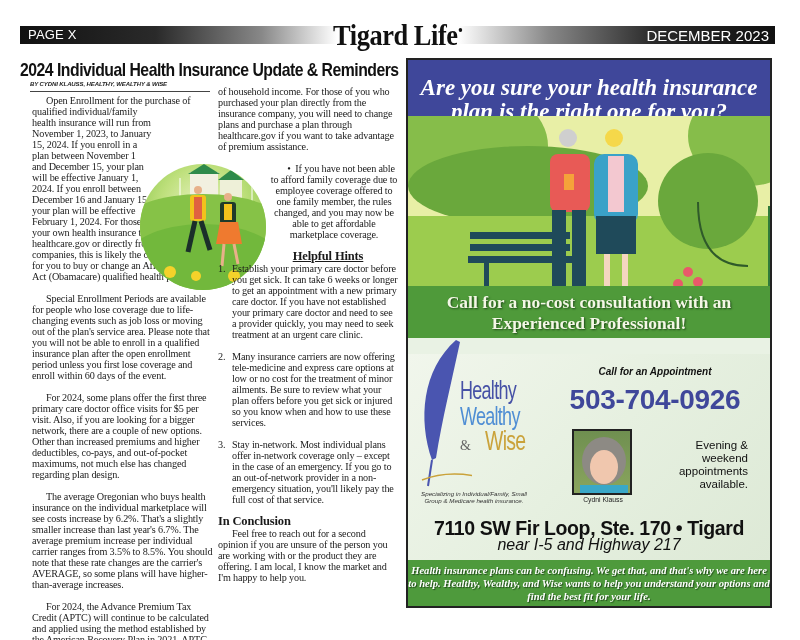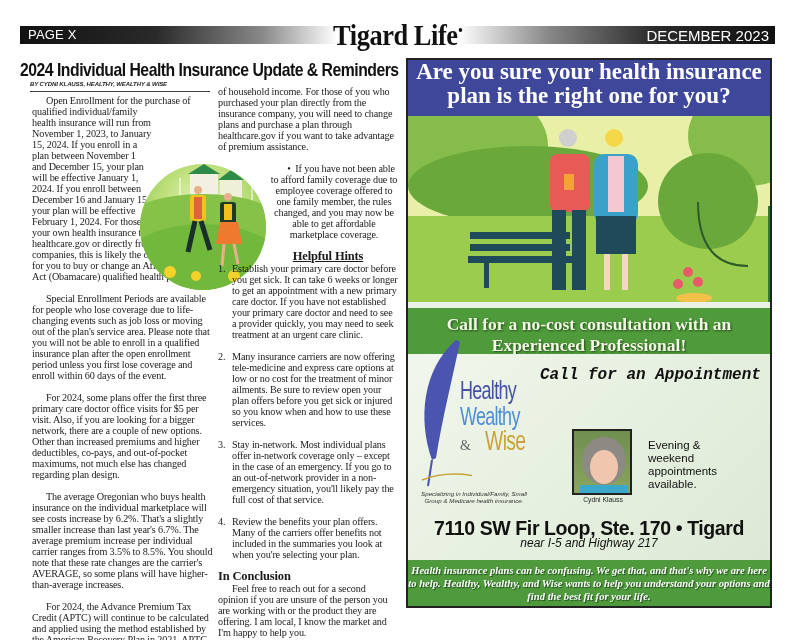--- a/index.html
+++ b/index.html
@@ -38,57 +38,57 @@
   .bullet-block { margin-left: 40px; padding-left: 12px; text-indent: -10px; margin-bottom: 22px; text-align: center; }
 
   .wrap-illustration { float: right; width: 118px; height: 118px; margin: 0 -62px 6px 6px; shape-outside: circle(50%); }
   .illustration { position: absolute; left: 140px; top: 164px; width: 126px; height: 126px; border-radius: 50%;
     overflow: hidden; background: radial-gradient(circle at 50% 35%, #e9f3c6 0%, #bfe07d 40%, #8cc84b 75%, #5ea838 100%); }
 
   
   .ad { position: absolute; left: 406px; top: 58px; width: 366px; height: 550px; border: 2px solid #222;
     overflow: hidden; background: #e9f2e4; }
   .ad-header { position: absolute; left: 0; top: 0; width: 100%; height: 56px; background: #3f479a; color: #fff;
-    text-align: center; font-family: "Liberation Serif", serif; font-weight: bold; font-size: 23px; line-height: 24px; padding-top: 0; }
+    text-align: center; font-family: "Liberation Serif", serif; font-weight: bold; font-size: 23px; line-height: 24px; padding-top: 16px; font-style: italic; }
   .ad-scene { position: absolute; left: 0; top: 56px; width: 100%; height: 186px; background: #b7d86a; overflow: hidden; }
-  .ad-cta { position: absolute; left: 0; top: 248px; width: 100%; height: 52px; background: #4f9a3a;
+  .ad-cta { position: absolute; left: 0; top: 226px; width: 100%; height: 52px; background: #4f9a3a;
     color: #f4f7e6; text-align: center; font-weight: bold; font-size: 17.5px; line-height: 21px; padding-top: 6px;
     text-shadow: 1px 1px 2px #1f4a18; }
   .ad-body { position: absolute; left: 0; top: 294px; width: 100%; height: 206px;
     background: linear-gradient(135deg, #f1f6ec 0%, #e6f0e0 50%, #dde9d6 100%); }
   .ad-footer { position: absolute; left: 0; top: 500px; width: 100%; height: 48px; background: #4e9a3c;
     color: #fff; text-align: center; font-style: italic; font-weight: bold; font-size: 10.6px; line-height: 13px; padding-top: 4px;
     text-shadow: 1px 1px 1px #214a1a; }
 
   .logo-healthy { position: absolute; left: 52px; top: 22px; font-family: "Liberation Sans", sans-serif; font-size: 25px;
     color: #4651a6; letter-spacing: -1px; transform: scaleX(0.72); transform-origin: left top; }
   .logo-wealthy { position: absolute; left: 52px; top: 48px; font-family: "Liberation Sans", sans-serif; font-size: 25px;
     color: #4f8ed4; letter-spacing: -1px; transform: scaleX(0.72); transform-origin: left top; }
   .logo-amp { position: absolute; left: 52px; top: 84px; font-size: 14px; color: #666; }
   .logo-wise { position: absolute; left: 77px; top: 72px; font-family: "Liberation Sans", sans-serif; font-size: 27px;
     color: #caa23a; letter-spacing: -1px; transform: scaleX(0.72); transform-origin: left top; }
   .logo-tagline { position: absolute; left: 6px; top: 136px; width: 120px; text-align: center; font-family: "Liberation Sans", sans-serif;
     font-style: italic; font-size: 6.2px; line-height: 7px; color: #333; }
 
-  .call-title { position: absolute; left: 132px; top: 12px; width: 230px; 
-    font-family: Liberation Mono, monospace; font-style: italic; font-weight: bold; font-size: 16px; color: #111; }
+  .call-title { position: absolute; left: 132px; top: 12px; width: 230px; text-align: center;
+    font-family: Liberation Sans, sans-serif; font-style: italic; font-weight: bold; font-size: 10px; color: #111; }
   .phone { position: absolute; left: 132px; top: 30px; width: 230px; text-align: center;
     font-family: "Liberation Sans", sans-serif; font-weight: bold; font-size: 28px; color: #3f479a; letter-spacing: -0.3px; }
   .agent-role { position: absolute; left: 132px; top: 62px; width: 230px; text-align: center;
     font-family: "Liberation Sans", sans-serif; font-size: 7.5px; color: #111; }
   .photo { position: absolute; left: 164px; top: 75px; width: 60px; height: 66px; border: 2px solid #222;
     background: linear-gradient(180deg, #6f8f50 0%, #8aa55e 100%); overflow: hidden; }
   .photo-name { position: absolute; left: 160px; top: 142px; width: 70px; text-align: center;
     font-family: "Liberation Sans", sans-serif; font-size: 6.8px; color: #222; }
-  .hours { position: absolute; left: 240px; top: 85px; width: 100px; text-align: left;
+  .hours { position: absolute; left: 240px; top: 85px; width: 100px; text-align: right;
     font-family: "Liberation Sans", sans-serif; font-size: 11.5px; line-height: 13px; color: #111; }
   .address { position: absolute; left: 0; top: 163px; width: 100%; text-align: center;
     font-family: "Liberation Sans", sans-serif; font-weight: bold; font-size: 19.5px; color: #111; letter-spacing: -0.4px; }
   .directions { position: absolute; left: 0; top: 182px; width: 100%; text-align: center;
-    font-family: "Liberation Sans", sans-serif; font-style: italic; font-size: 12px; color: #111; }
+    font-family: "Liberation Sans", sans-serif; font-style: italic; font-size: 16px; color: #111; }
 </style>
 </head>
 <body>
 
 <div class="masthead">
   <span class="page-no">PAGE X</span>
   <div class="brand"><span>Tigard Life</span><span class="brand-dot"></span></div>
   <span class="issue-date">DECEMBER 2023</span>
 </div>
 
@@ -129,23 +129,22 @@
     <circle cx="56" cy="112" r="5" fill="#f5d22a"></circle>
     <circle cx="94" cy="112" r="6" fill="#f5d22a"></circle>
   </svg>
 </div>
 
 <div class="col col2">
   <p class="noindent">of household income.  For those of you who purchased your plan directly from the insurance company, you will need to change plans and purchase a plan through healthcare.gov if you want to take advantage of premium assistance.</p>
   <p class="bullet-block">•&nbsp;&nbsp;<span>If you have not been able to afford family coverage due to employee coverage offered to one family member, the rules changed, and you may now be able to get affordable marketplace coverage.</span></p>
   <h3 class="hints-title">Helpful Hints</h3>
   <p class="hint"><span class="hint-num">1.</span><span>Establish your primary care doctor before you get sick. It can take 6 weeks or longer to get an appointment with a new primary care doctor.  If you have not established your primary care doctor and need to see a provider quickly, you may need to seek treatment at an urgent care clinic.</span></p>
-  <p class="hint"><span class="hint-num">2.</span><span>Many insurance carriers are now offering tele-medicine and express care options at low or no cost for the treatment of minor ailments.  Be sure to review open your plan offers before you get sick or injured so you know when and how to use these services.</span></p>
+  <p class="hint"><span class="hint-num">2.</span><span>Many insurance carriers are now offering tele-medicine and express care options at low or no cost for the treatment of minor ailments.  Be sure to review what your plan offers before you get sick or injured so you know when and how to use these services.</span></p>
   <p class="hint"><span class="hint-num">3.</span><span>Stay in-network.  Most individual plans offer in-network coverage only – except in the case of an emergency.  If you go to an out-of-network provider in a non-emergency situation, you'll likely pay the full cost of that service.</span></p>
-  <p class="hint"><span class="hint-num">4.</span><span>Review the benefits your plan offers.  Many of the carriers offer benefits not included in the summaries you look at when you're selecting your plan.</span></p>
   <h3>In Conclusion</h3>
   <p>Feel free to reach out for a second opinion if you are unsure of the person you are working with or the product they are offering.  I am local, I know the market and I'm happy to help you.</p>
 </div>
 
 <div class="ad">
   <div class="ad-header">Are you sure your health insurance plan is the right one for you?</div>
 
   <div class="ad-scene">
     <svg width="366" height="186" viewBox="0 0 366 186">
       <rect width="366" height="186" fill="#e8efa6"></rect>
@@ -187,20 +186,21 @@
       <path d="M20 120 L16 146" stroke="#4a55b0" stroke-width="2"></path>
       <path d="M10 140 Q40 128 80 140" stroke="#caa23a" stroke-width="1.5" fill="none"></path>
     </svg>
     <div class="logo-healthy">Healthy</div>
     <div class="logo-wealthy">Wealthy</div>
     <div class="logo-amp">&amp;</div>
     <div class="logo-wise">Wise</div>
     <div class="logo-tagline">Specializing in Individual/Family, Small Group &amp; Medicare health insurance.</div>
 
     <div class="call-title">Call for an Appointment</div>
+    <div class="phone">503-704-0926</div>
 
     <div class="photo">
       <svg width="60" height="66" viewBox="0 0 60 66">
         <ellipse cx="30" cy="30" rx="22" ry="24" fill="#8d8a84"></ellipse>
         <ellipse cx="30" cy="36" rx="14" ry="17" fill="#f0c7ae"></ellipse>
         <rect x="6" y="54" width="48" height="12" fill="#3aa8c8"></rect>
       </svg>
     </div>
     <div class="photo-name">Cydni Klauss</div>
     <div class="hours">Evening &amp; weekend appointments available.</div>

